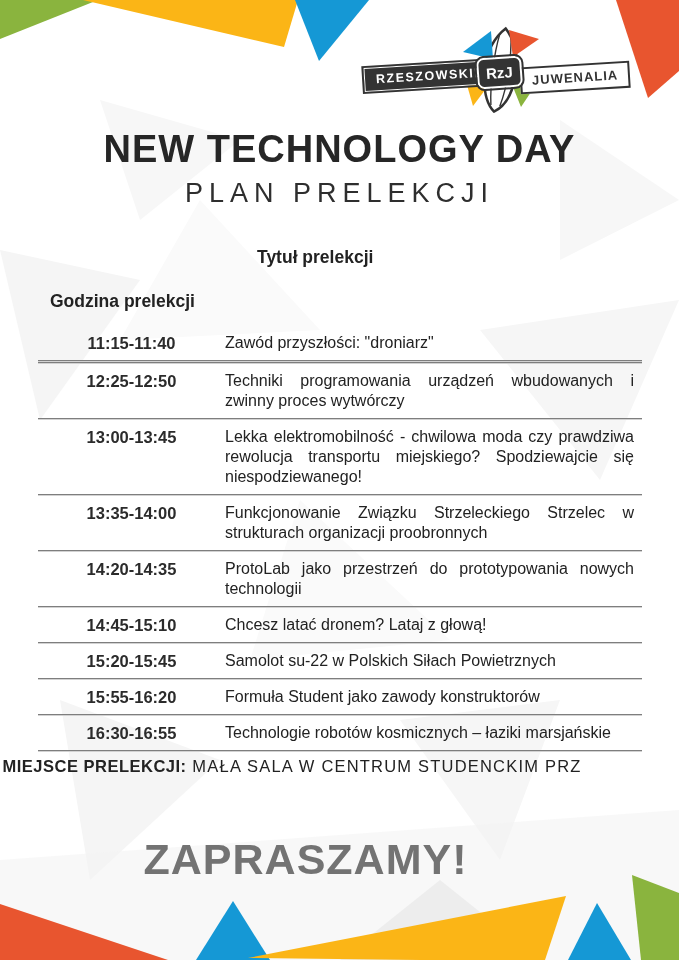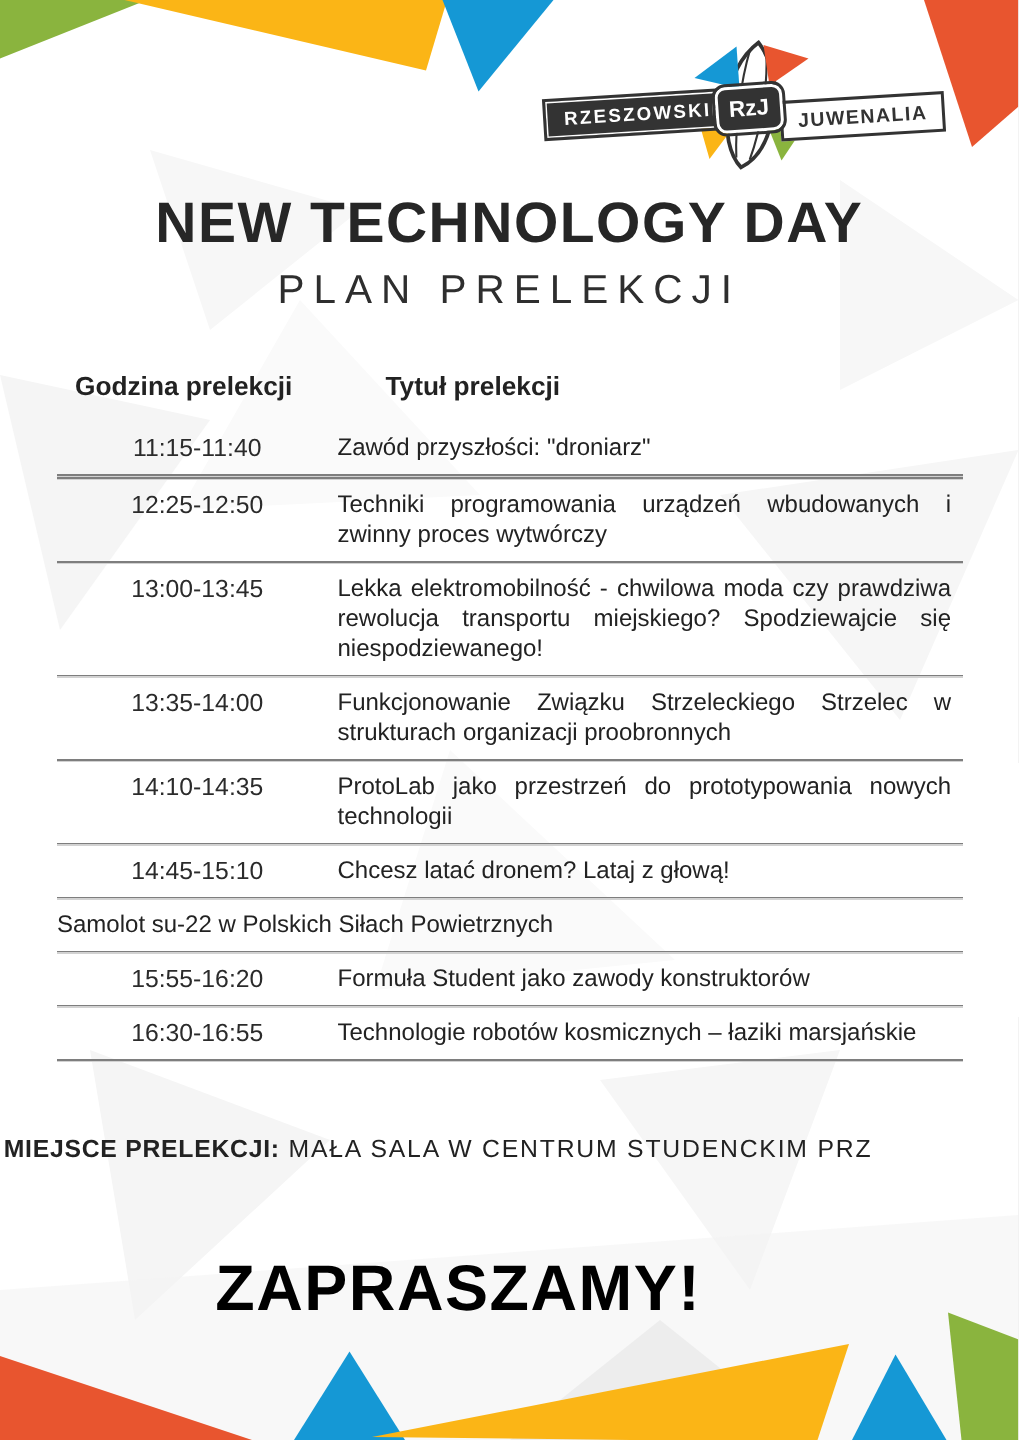--- a/index.html
+++ b/index.html
@@ -50,37 +50,37 @@
     text-align:center;font-size:38px;font-weight:800;letter-spacing:1px;color:#262626;
   }
   .subtitle{
     position:absolute;left:0;top:178px;width:679px;z-index:2;
     text-align:center;font-size:27px;font-weight:300;letter-spacing:6px;color:#2e2e2e;
   }
 
   
   .schedule{position:absolute;left:38px;top:247px;width:604px;z-index:2;}
   .thead{display:flex;font-weight:bold;font-size:17.5px;margin-bottom:14px;color:#222;}
-  .th-time{width:187px;padding-left:12px;box-sizing:border-box;}
+  .th-time{width:187px;padding-left:12px;box-sizing:border-box;margin-top:44px;}
   .th-title{flex:1;margin-left:32px;}
   .row{display:flex;padding:7px 0;}
-  .cell-time{width:187px;text-align:center;font-size:16.5px;line-height:20px;flex:none;}
+  .cell-time{width:187px;text-align:center;font-size:16.5px;line-height:20px;flex:none;font-weight:bold;}
   .cell-title{flex:1;text-align:justify;font-size:16px;line-height:20px;padding-right:8px;color:#222;}
   .sep{height:2px;background:linear-gradient(to bottom,#7e7e7e 50%,#d2d2d2 50%);}
 
   
   .location{
     position:absolute;left:0;top:757px;width:584px;z-index:2;
     text-align:center;font-size:16.5px;color:#222;
   }
   .location .lbl{font-weight:800;letter-spacing:0.5px;}
   .location .val{font-weight:300;letter-spacing:1.2px;}
   .closing{
     position:absolute;left:0;top:835px;width:611px;z-index:2;
-    text-align:center;font-size:43px;font-weight:800;letter-spacing:1px;color:#000000;
+    text-align:center;font-size:43px;font-weight:800;letter-spacing:1px;color:#737373;
   }
 </style>
 </head>
 <body>
 
 <div class="poster">
 
   <svg class="layer z0" viewBox="0 0 679 960">
     <polygon points="0,250 140,280 40,420" fill="#f5f5f5"></polygon>
     <polygon points="200,200 320,330 120,340" fill="#fafafa"></polygon>
@@ -152,32 +152,33 @@
     </div>
     <div class="sep"></div>
 
     <div class="row">
       <div class="cell-time">13:35-14:00</div>
       <div class="cell-title">Funkcjonowanie Związku Strzeleckiego Strzelec w strukturach organizacji proobronnych</div>
     </div>
     <div class="sep"></div>
 
     <div class="row">
-      <div class="cell-time">14:10-14:35</div>
+      <div class="cell-time">14:20-14:35</div>
       <div class="cell-title">ProtoLab jako przestrzeń do prototypowania nowych technologii</div>
     </div>
     <div class="sep"></div>
 
     <div class="row">
       <div class="cell-time">14:45-15:10</div>
       <div class="cell-title">Chcesz latać dronem? Lataj z głową!</div>
     </div>
     <div class="sep"></div>
 
     <div class="row">
+      <div class="cell-time">15:20-15:45</div>
       <div class="cell-title">Samolot su-22 w Polskich Siłach Powietrznych</div>
     </div>
     <div class="sep"></div>
 
     <div class="row">
       <div class="cell-time">15:55-16:20</div>
       <div class="cell-title">Formuła Student jako zawody konstruktorów</div>
     </div>
     <div class="sep"></div>
 

